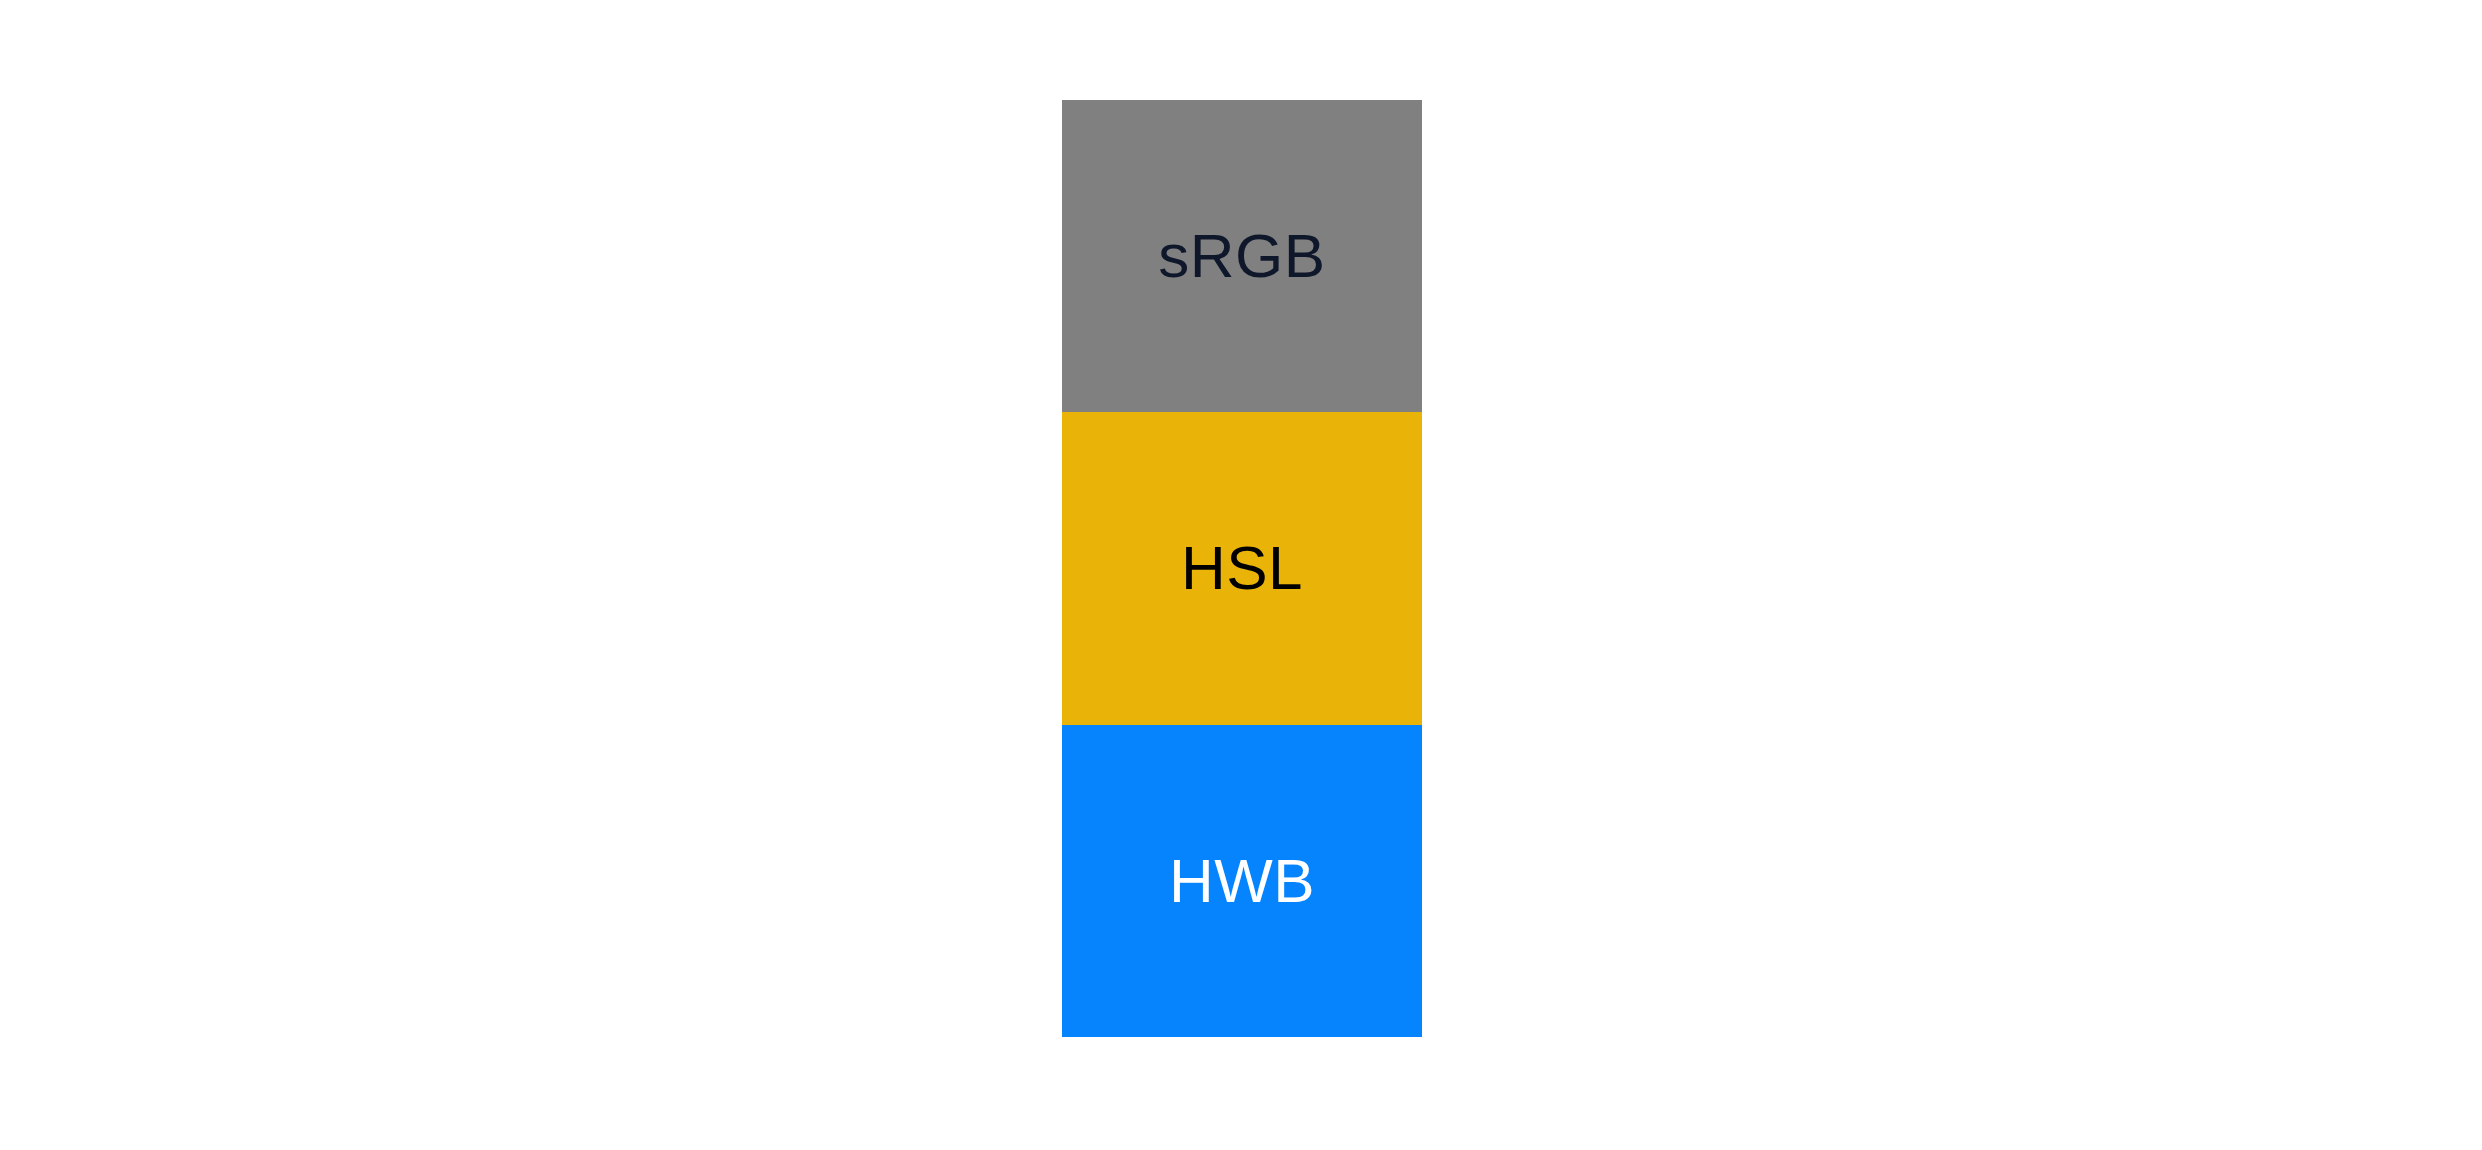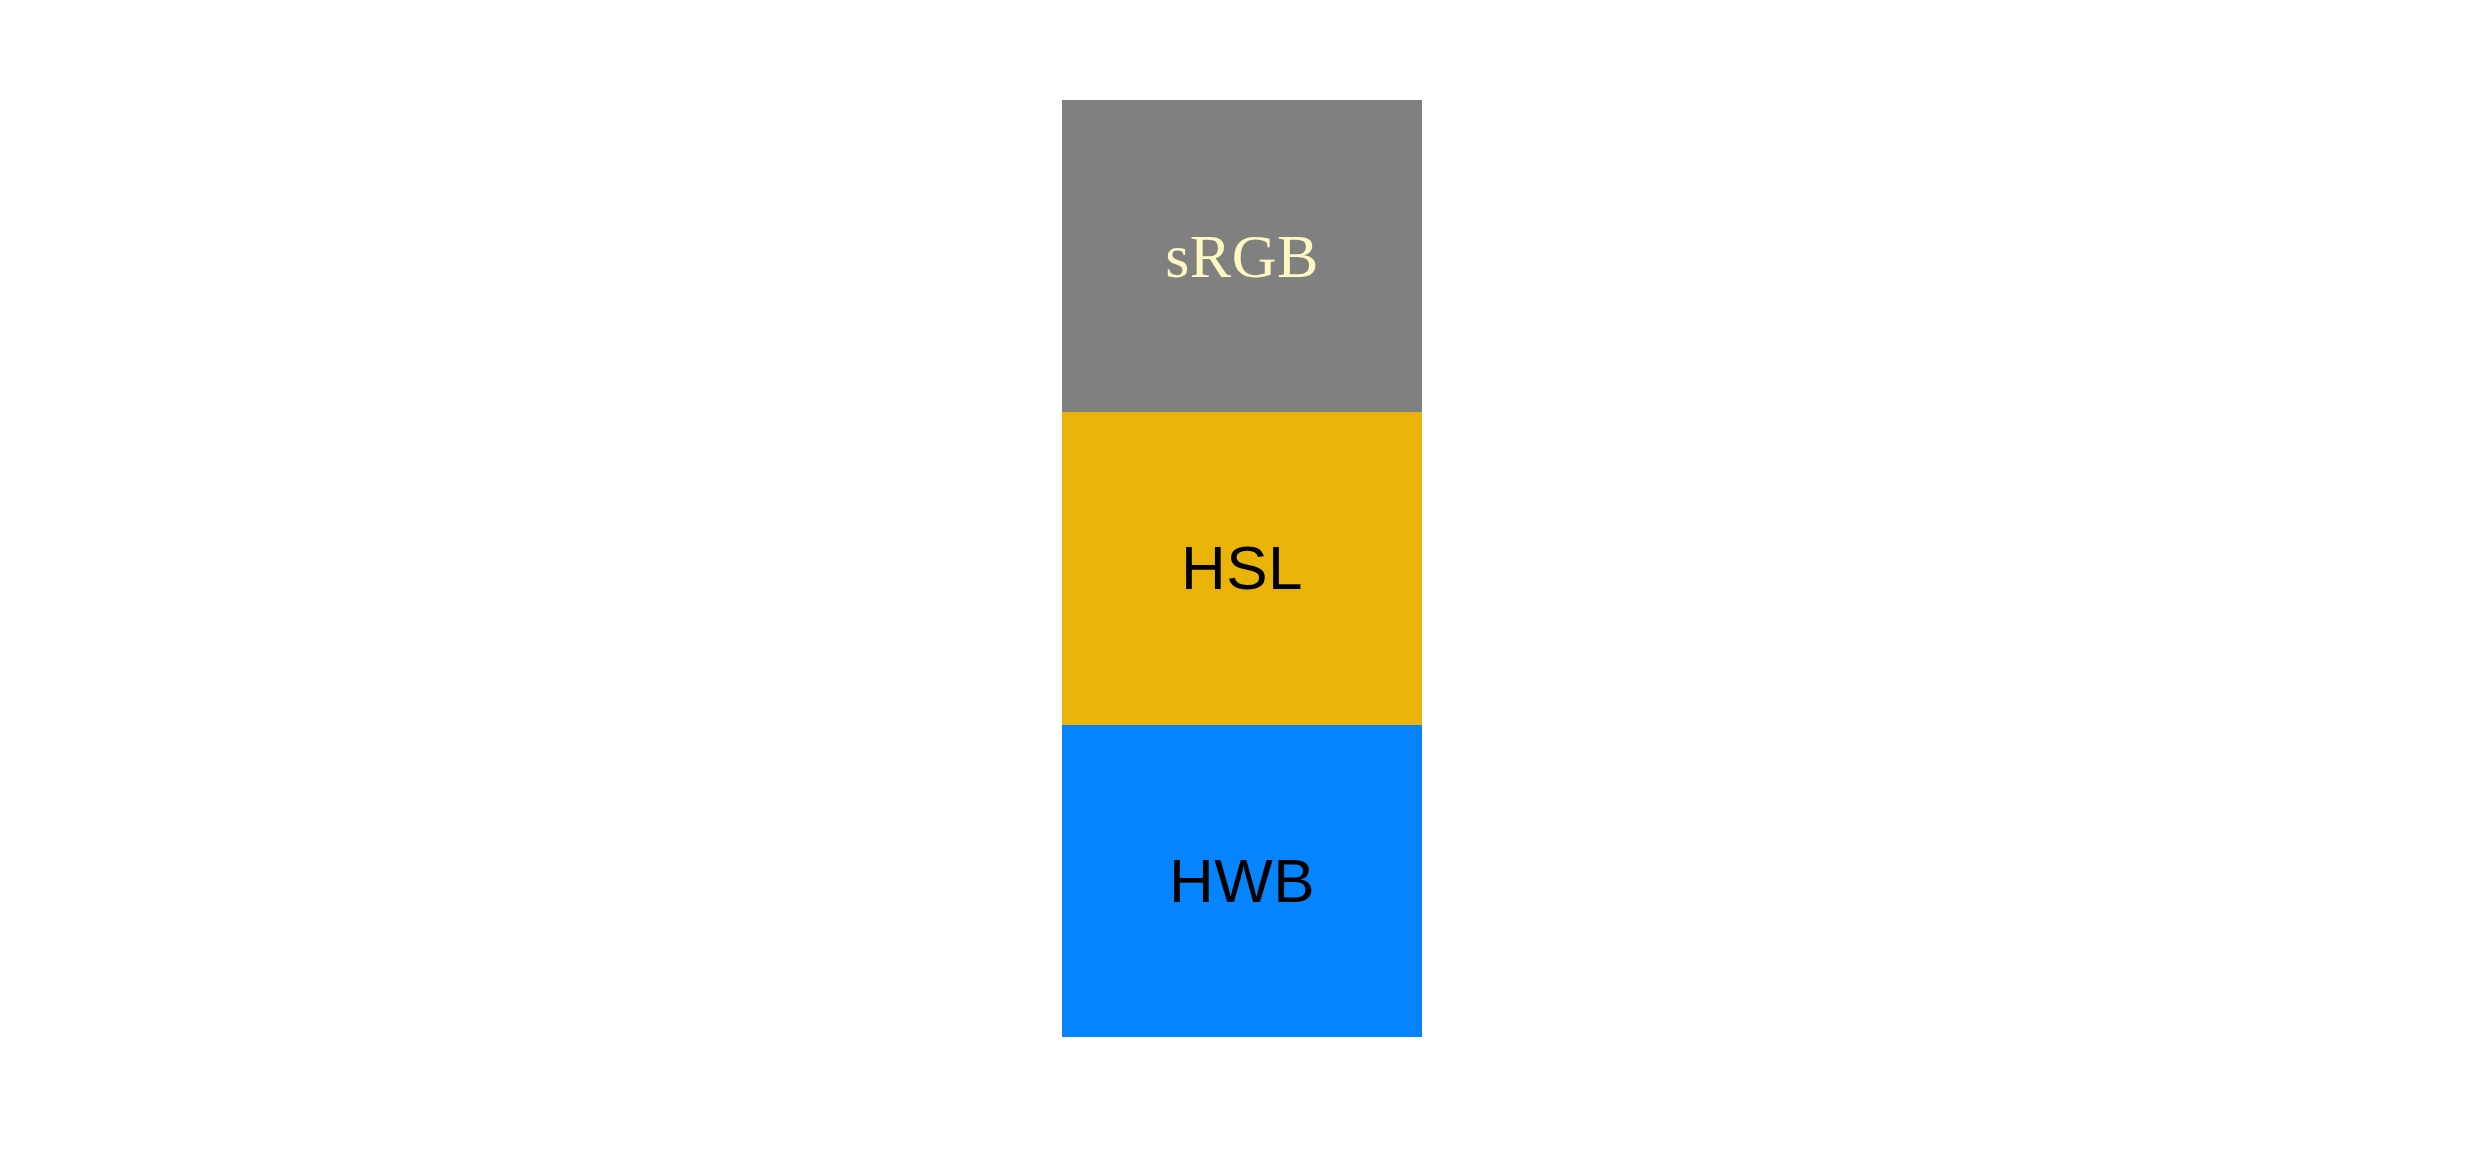--- a/index.html
+++ b/index.html
@@ -43,25 +43,25 @@
     white-space: nowrap;
     -webkit-font-smoothing: antialiased;
   }
 </style>
 </head>
 <body style="background-color: rgb(255, 255, 255);">
 
 <div id="swatch-stack" style="left: 1062px; top: 100px; width: 360px; height: 937px;">
 
   <div class="swatch-band" style="background-color: rgb(128, 128, 128);">
-    <span class="swatch-label" style="color: #fef9c3; font-family: Liberation Serif, serif;">sRGB</span>
+    <span class="swatch-label" style="color: #0f172a;">sRGB</span>
   </div>
 
 
   <div class="swatch-band" style="background-color: #eab308;">
     <span class="swatch-label" style="color: rgb(0, 0, 0);">HSL</span>
   </div>
 
   <div class="swatch-band" style="background-color: rgb(5, 132, 254);">
-    <span class="swatch-label" style="color: #000000;">HWB</span>
+    <span class="swatch-label" style="color: #ffffff;">HWB</span>
   </div>
 
 </div>
 
 </body></html>

